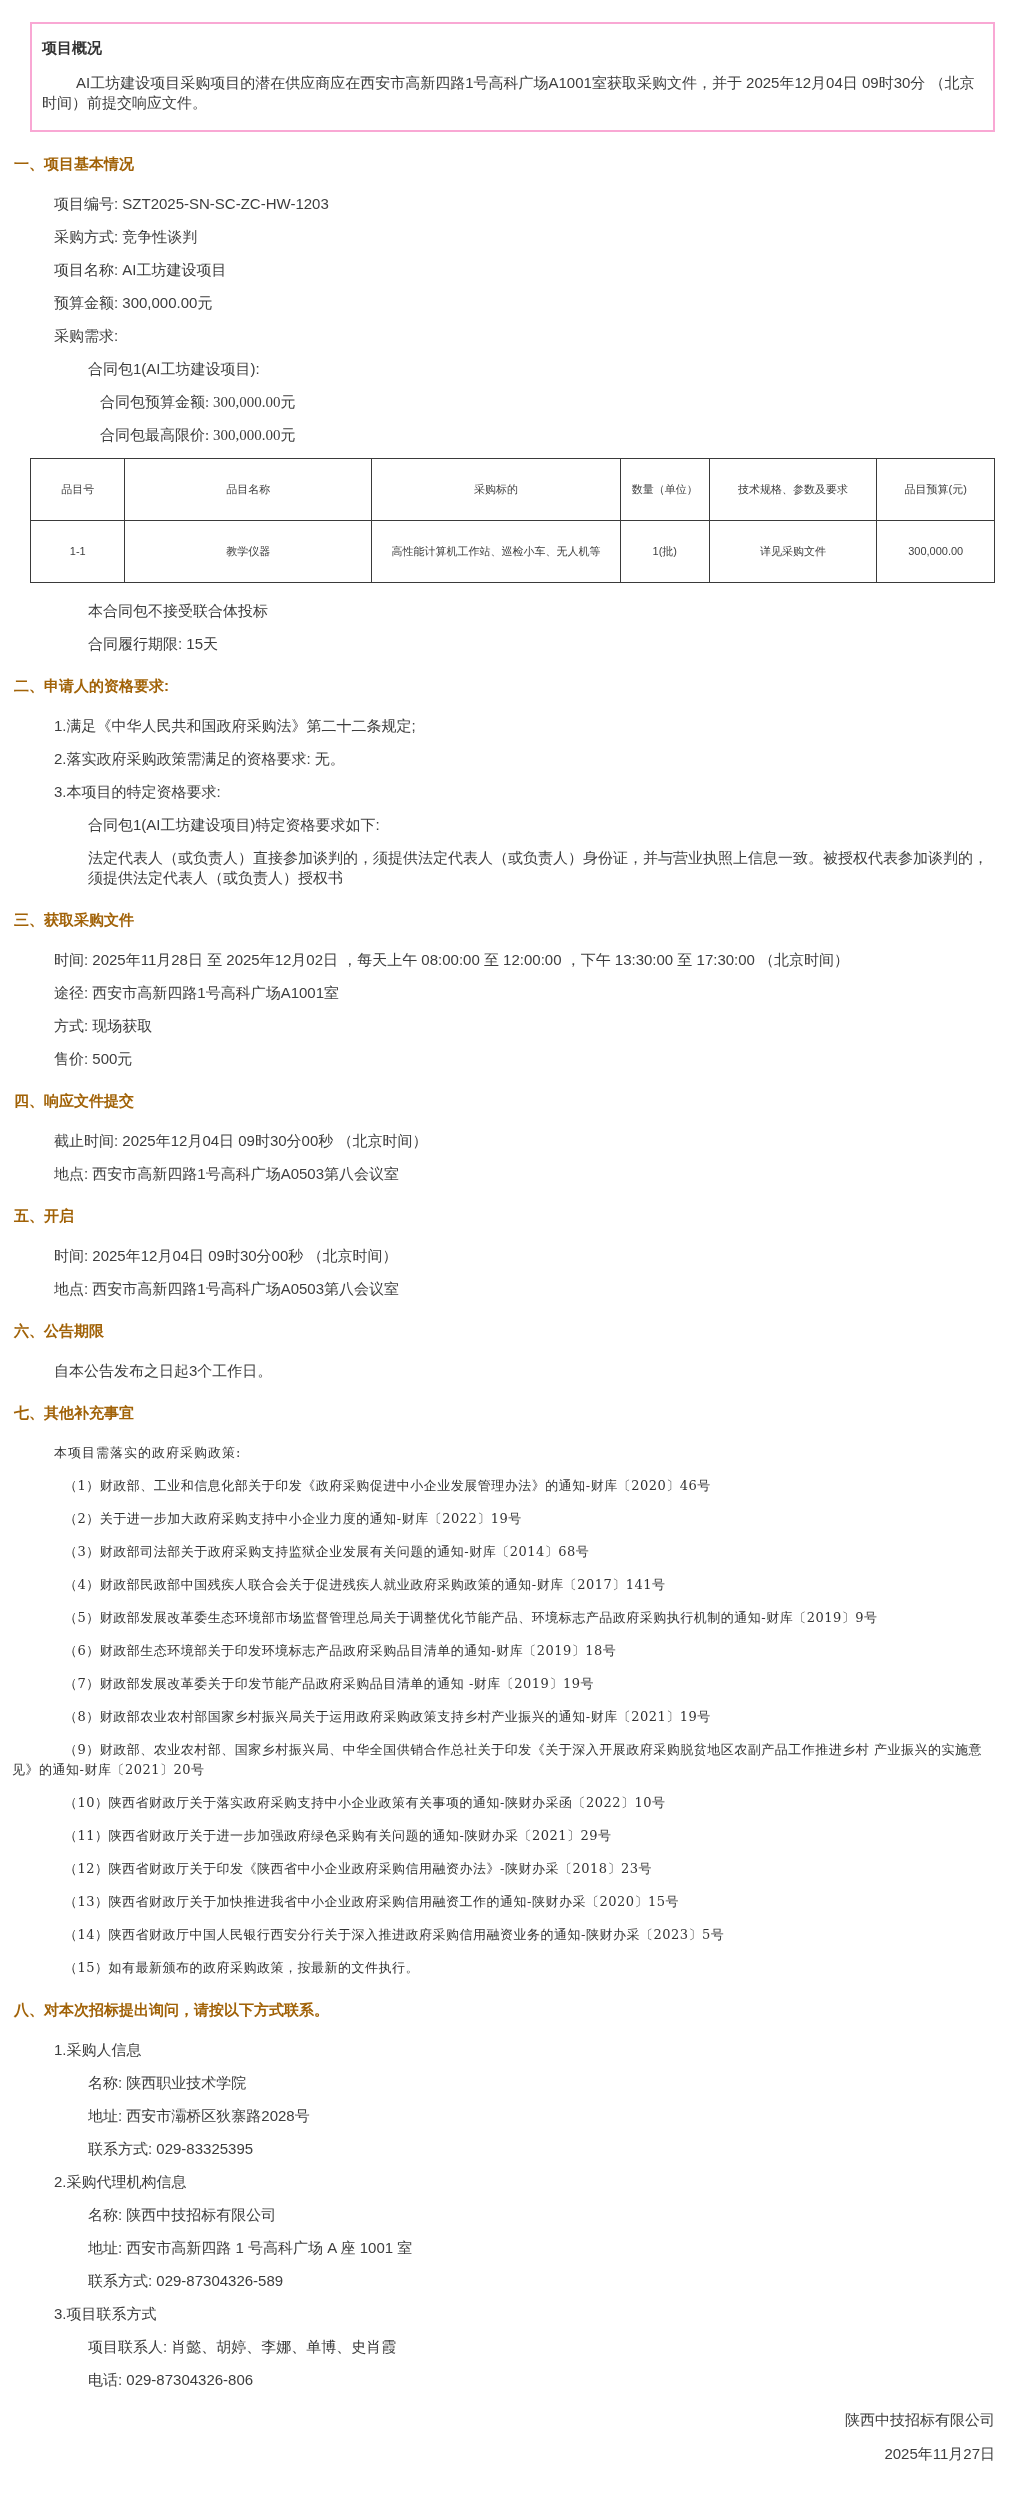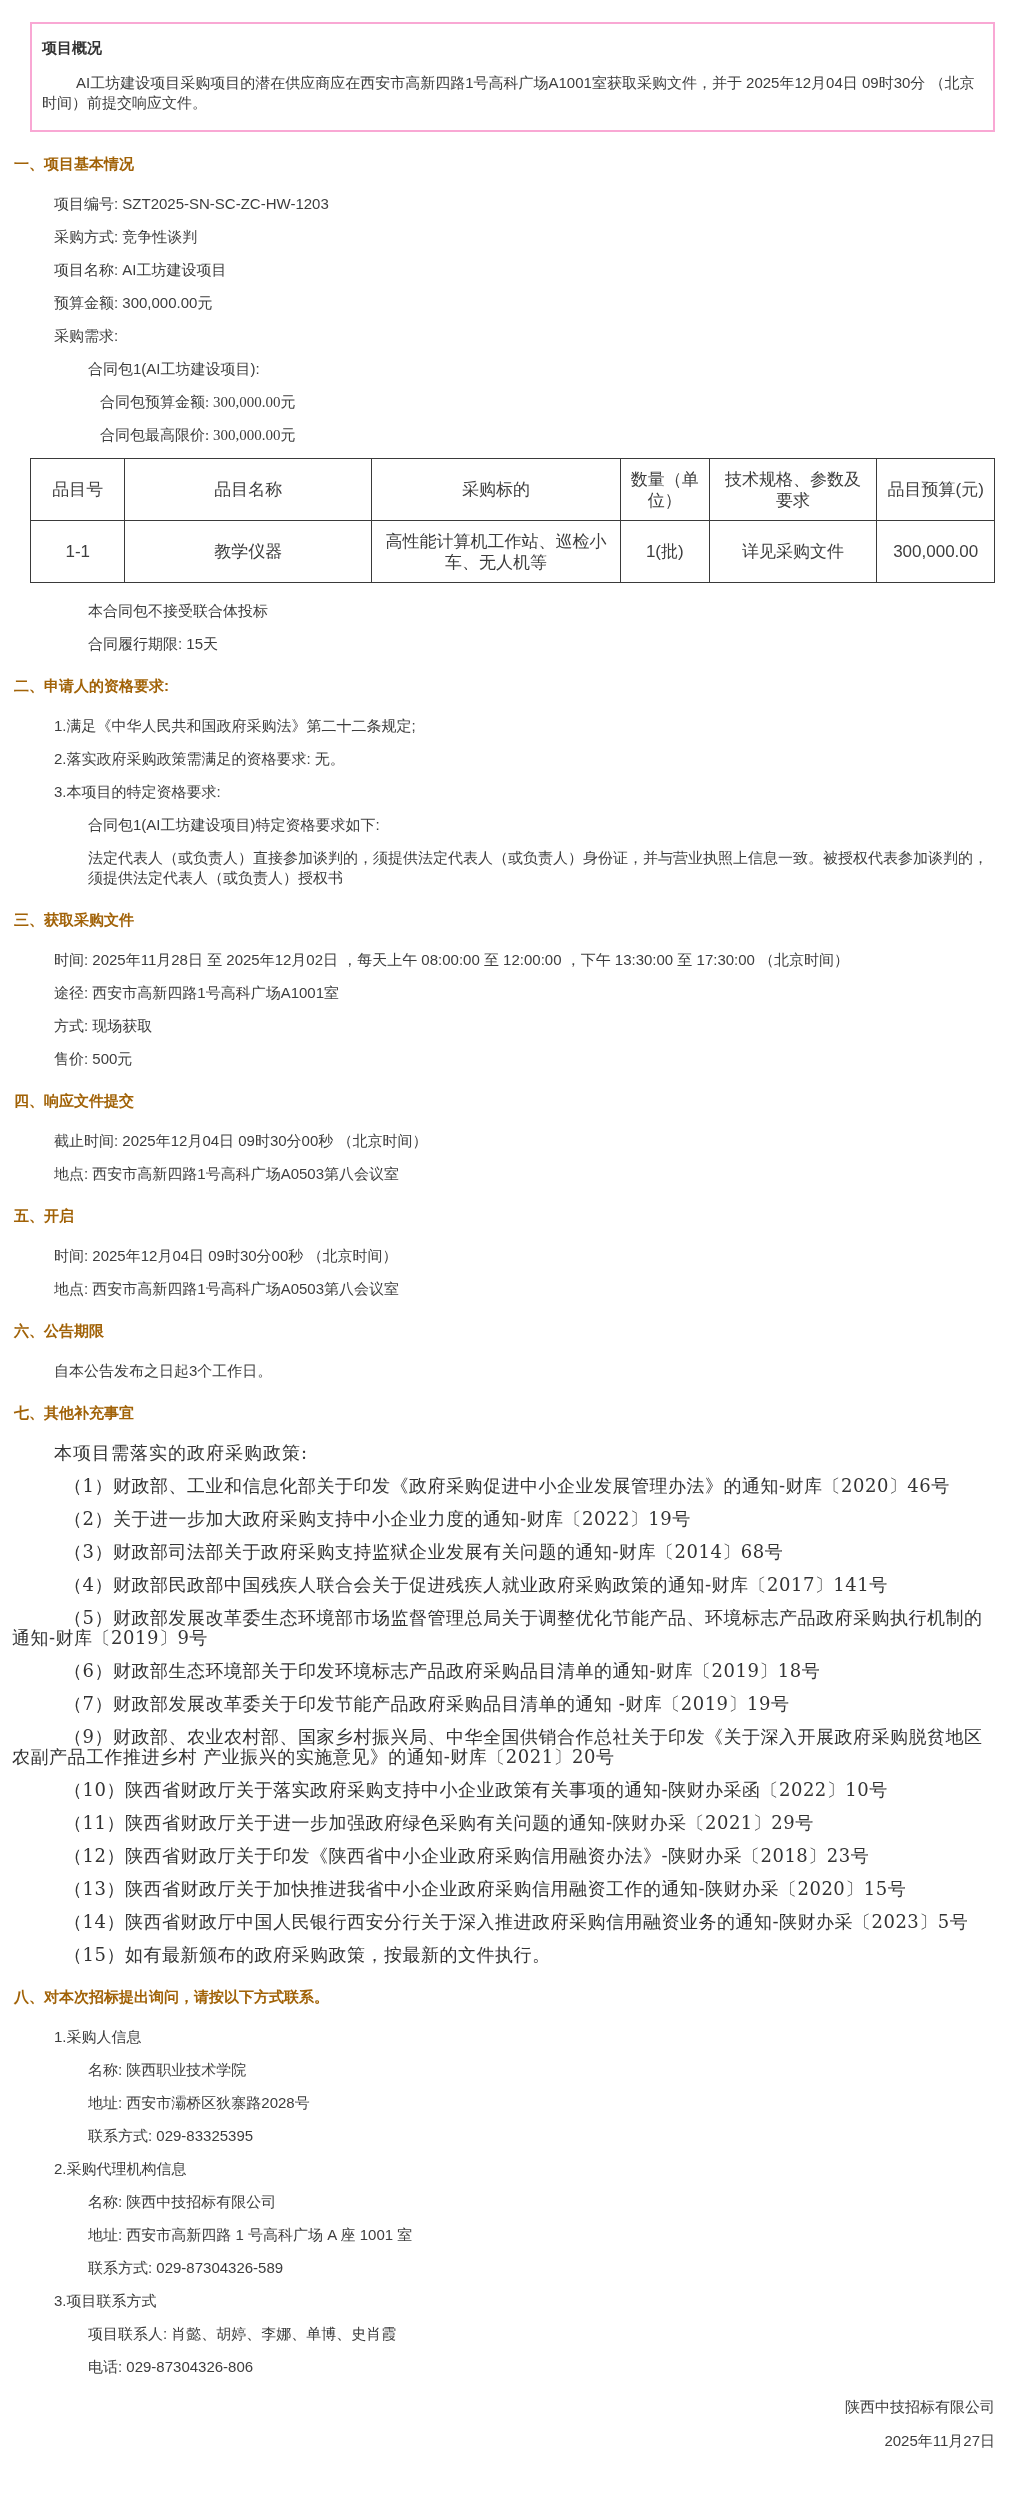--- a/index.html
+++ b/index.html
@@ -35,39 +35,39 @@
   }
   .overview-title { font-weight: 700; color: #333; margin-bottom: 15px; }
   .overview-body { text-indent: 34px; }
 
   
   table.items {
     border-collapse: collapse;
     margin: 4px 0 18px 18px;
     width: calc(100% - 18px);
     table-layout: fixed;
-    font-size: 17px;
+    font-size: 11px;
     color: #3d3d3d;
   }
   table.items th, table.items td {
     border: 1px solid #3a3a3a;
     text-align: center;
     vertical-align: middle;
     font-weight: 400;
     padding: 6px 8px;
     line-height: 21px;
     box-sizing: border-box;
   }
   table.items th { height: 62px; }
   table.items td { height: 62px; }
 
   
   .policy-intro, .policy {
     font-family: "DejaVu Serif", "Liberation Serif", serif;
-    font-size: 18px;
+    font-size: 13px;
     color: #333333;
     line-height: 20px;
   }
   .policy-intro { padding-left: 42px; letter-spacing: 1px; }
   .policy { text-indent: 52px; margin-bottom: 13px; letter-spacing: 0.5px; }
 
   .footer-block { margin-top: 20px; text-align: right; }
   .footer-block p { margin-bottom: 14px; }
 </style>
 </head>
@@ -150,20 +150,21 @@
 
   <p class="sec-heading">七、其他补充事宜</p>
   <p class="policy-intro">本项目需落实的政府采购政策:</p>
   <p class="policy">（1）财政部、工业和信息化部关于印发《政府采购促进中小企业发展管理办法》的通知-财库〔2020〕46号</p>
   <p class="policy">（2）关于进一步加大政府采购支持中小企业力度的通知-财库〔2022〕19号</p>
   <p class="policy">（3）财政部司法部关于政府采购支持监狱企业发展有关问题的通知-财库〔2014〕68号</p>
   <p class="policy">（4）财政部民政部中国残疾人联合会关于促进残疾人就业政府采购政策的通知-财库〔2017〕141号</p>
   <p class="policy">（5）财政部发展改革委生态环境部市场监督管理总局关于调整优化节能产品、环境标志产品政府采购执行机制的通知-财库〔2019〕9号</p>
   <p class="policy">（6）财政部生态环境部关于印发环境标志产品政府采购品目清单的通知-财库〔2019〕18号</p>
   <p class="policy">（7）财政部发展改革委关于印发节能产品政府采购品目清单的通知 -财库〔2019〕19号</p>
+  <p class="policy">（8）财政部农业农村部国家乡村振兴局关于运用政府采购政策支持乡村产业振兴的通知-财库〔2021〕19号</p>
   <p class="policy">（9）财政部、农业农村部、国家乡村振兴局、中华全国供销合作总社关于印发《关于深入开展政府采购脱贫地区农副产品工作推进乡村 产业振兴的实施意见》的通知-财库〔2021〕20号</p>
   <p class="policy">（10）陕西省财政厅关于落实政府采购支持中小企业政策有关事项的通知-陕财办采函〔2022〕10号</p>
   <p class="policy">（11）陕西省财政厅关于进一步加强政府绿色采购有关问题的通知-陕财办采〔2021〕29号</p>
   <p class="policy">（12）陕西省财政厅关于印发《陕西省中小企业政府采购信用融资办法》-陕财办采〔2018〕23号</p>
   <p class="policy">（13）陕西省财政厅关于加快推进我省中小企业政府采购信用融资工作的通知-陕财办采〔2020〕15号</p>
   <p class="policy">（14）陕西省财政厅中国人民银行西安分行关于深入推进政府采购信用融资业务的通知-陕财办采〔2023〕5号</p>
   <p class="policy">（15）如有最新颁布的政府采购政策，按最新的文件执行。</p>
 
   <p class="sec-heading">八、对本次招标提出询问，请按以下方式联系。</p>
   <p class="l1">1.采购人信息</p>

